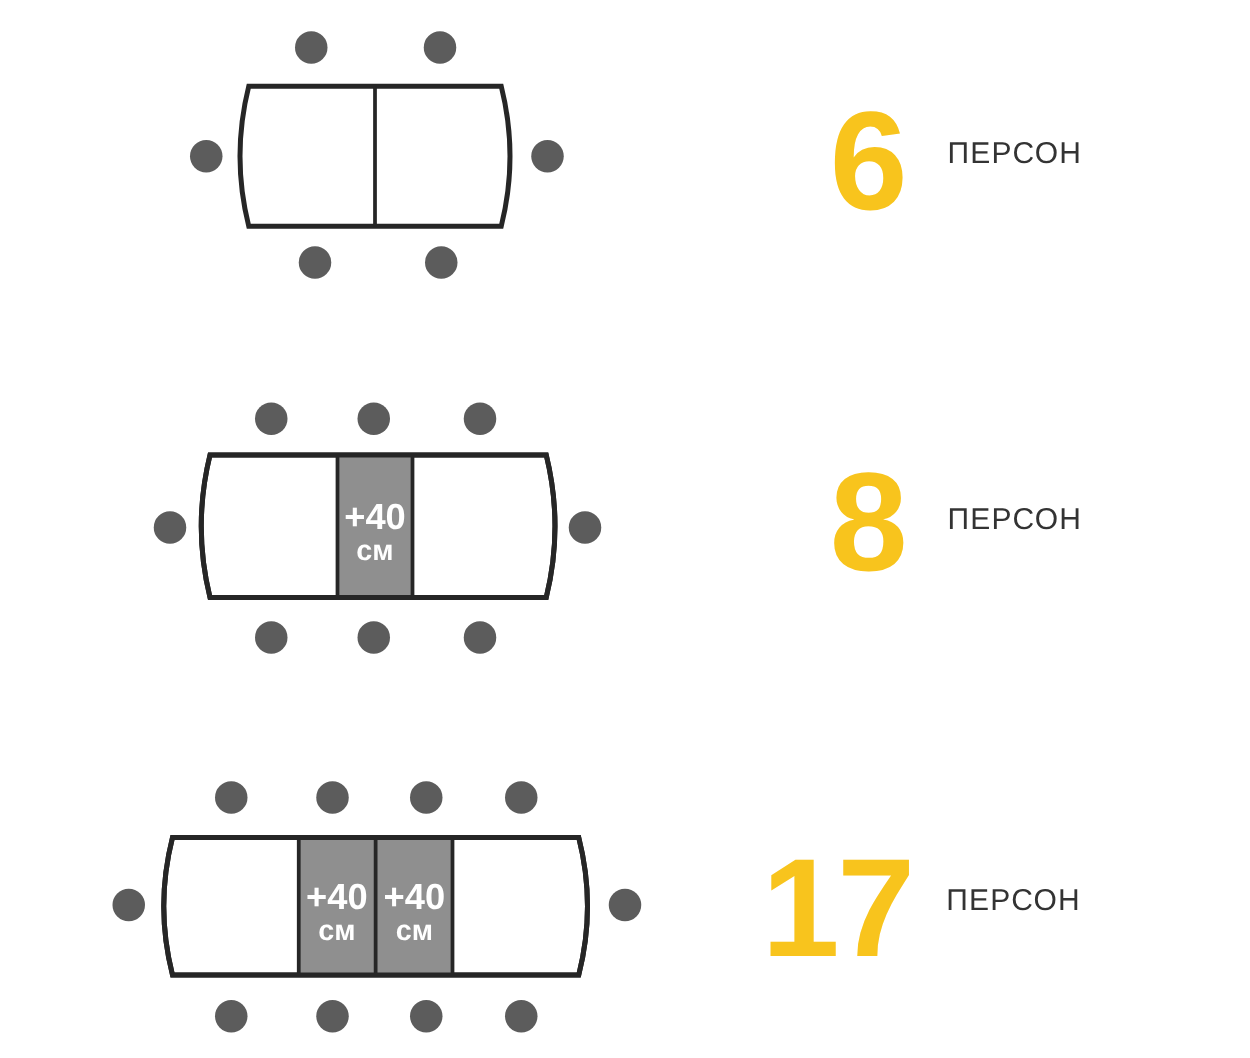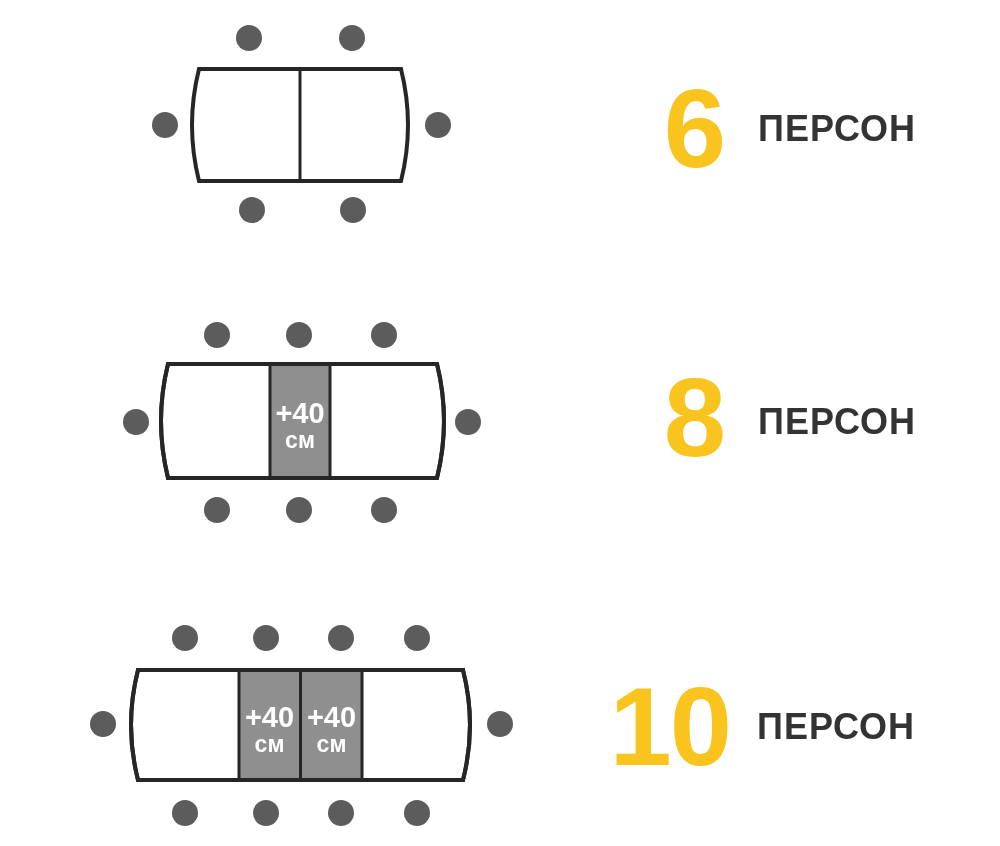--- a/index.html
+++ b/index.html
@@ -67,22 +67,22 @@
     color: var(--accent_yellow);
     font-weight: 700;
     font-size: 112px;
     line-height: 1;
     text-align: right;
     letter-spacing: -2px;
   }
   .plabel {
     position: absolute;
     color: var(--label_text);
-    font-weight: 700;
-    font-size: 36px;
+    font-weight: 400;
+    font-size: 24px;
     line-height: 1;
     letter-spacing: 1px;
     white-space: nowrap;
   }
 </style>
 </head>
 <body>
 
 <div class="canvas">
 
@@ -149,17 +149,17 @@
       <line class="divider" x1="115" y1="5" x2="115" y2="115"></line>
       <line class="divider" x1="176.5" y1="5" x2="176.5" y2="115"></line>
       <line class="divider" x1="238" y1="5" x2="238" y2="115"></line>
       <path class="table-outline-stroke" d="M 14 5 L 339 5 Q 353 60 339 115 L 14 115 Q 0 60 14 5 Z"></path>
       <text class="ext-value" x="145.5" y="62">+40</text>
       <text class="ext-unit" x="145.5" y="87">см</text>
       <text class="ext-value" x="207.5" y="62">+40</text>
       <text class="ext-unit" x="207.5" y="87">см</text>
     </svg>
 
-    <div class="num" style="right:270px; top:671px; width:200px;">10</div>
+    <div class="num" style="right:270px; top:671px; width:200px;">17</div>
     <div class="plabel" style="left:757px; top:709px;">ПЕРСОН</div>
   </div>
 
 </div>
 
 </body></html>

